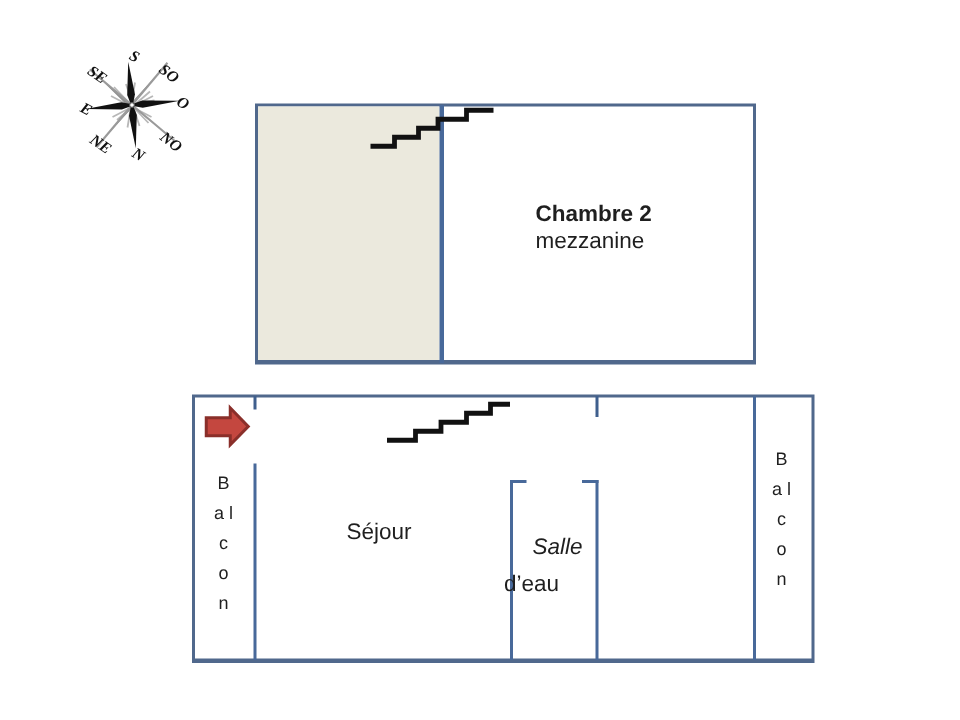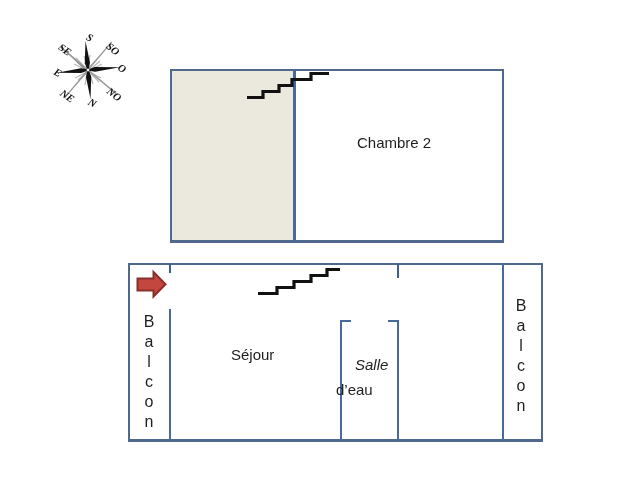--- a/index.html
+++ b/index.html
@@ -2,21 +2,21 @@
 <html><head>
 <meta charset="utf-8">
 <style>
   html,body{margin:0;padding:0;background:#ffffff;}
   #page{position:relative;width:640px;height:480px;background:#ffffff;overflow:hidden;
         font-family:"Liberation Sans",sans-serif;color:#1f1f1f;}
   .abs{position:absolute;}
   .vline{position:absolute;background:#48699a;width:2px;}
   .hline{position:absolute;background:#48699a;height:2px;}
   .lbl{position:absolute;font-size:15px;line-height:18px;white-space:nowrap;}
-  .vtext{position:absolute;font-size:16px;line-height:20px;text-align:center;width:14px;}
+  .vtext{position:absolute;font-size:12px;line-height:20px;text-align:center;width:14px;}
 </style>
 </head>
 <body>
 <div id="page">
 
   <svg class="abs" style="left:44px;top:26px;filter:blur(0.35px)" width="90" height="90" viewBox="0 0 90 90">
     <g transform="translate(44,44)">
 
       <g stroke="#b0b0b0" stroke-width="1.2" opacity="0.9">
         <line x1="-14" y1="-6" x2="13" y2="8"></line>
@@ -61,21 +61,22 @@
   </svg>
 
   <div class="abs" style="left:170px;top:69px;width:334px;height:174px;border:2px solid #50688c;border-bottom-width:3px;box-sizing:border-box;background:#ffffff;"></div>
   <div class="abs" style="left:172px;top:71px;width:121px;height:169px;background:#ebe9dd;"></div>
   <div class="vline" style="left:293px;top:70px;height:172px;width:2.5px;"></div>
 
   <svg class="abs" style="left:243px;top:66px" width="92" height="38" viewBox="0 0 92 38">
     <path d="M 4 31.5 H 20 V 25.5 H 36 V 19.5 H 49 V 13.5 H 68 V 7.5 H 86" fill="none" stroke="#111111" stroke-width="3.2"></path>
   </svg>
 
-  <div class="lbl" style="left:357px;top:134px;">Chambre 2</div>
+  <div class="lbl" style="left:357px;top:134px;font-weight:bold;">Chambre 2</div>
+  <div class="lbl" style="left:357px;top:152px;">mezzanine</div>
 
   <div class="abs" style="left:128px;top:263px;width:415px;height:179px;border:2px solid #50688c;border-bottom-width:3px;box-sizing:border-box;background:#ffffff;"></div>
 
   <div class="vline" style="left:169px;top:264px;height:9px;background:#3f5f8d;"></div>
   <div class="vline" style="left:169px;top:309px;height:131px;"></div>
 
   <div class="vline" style="left:501.5px;top:264px;height:176px;"></div>
 
   <div class="vline" style="left:397px;top:264px;height:14px;background:#3f5f8d;"></div>
 

